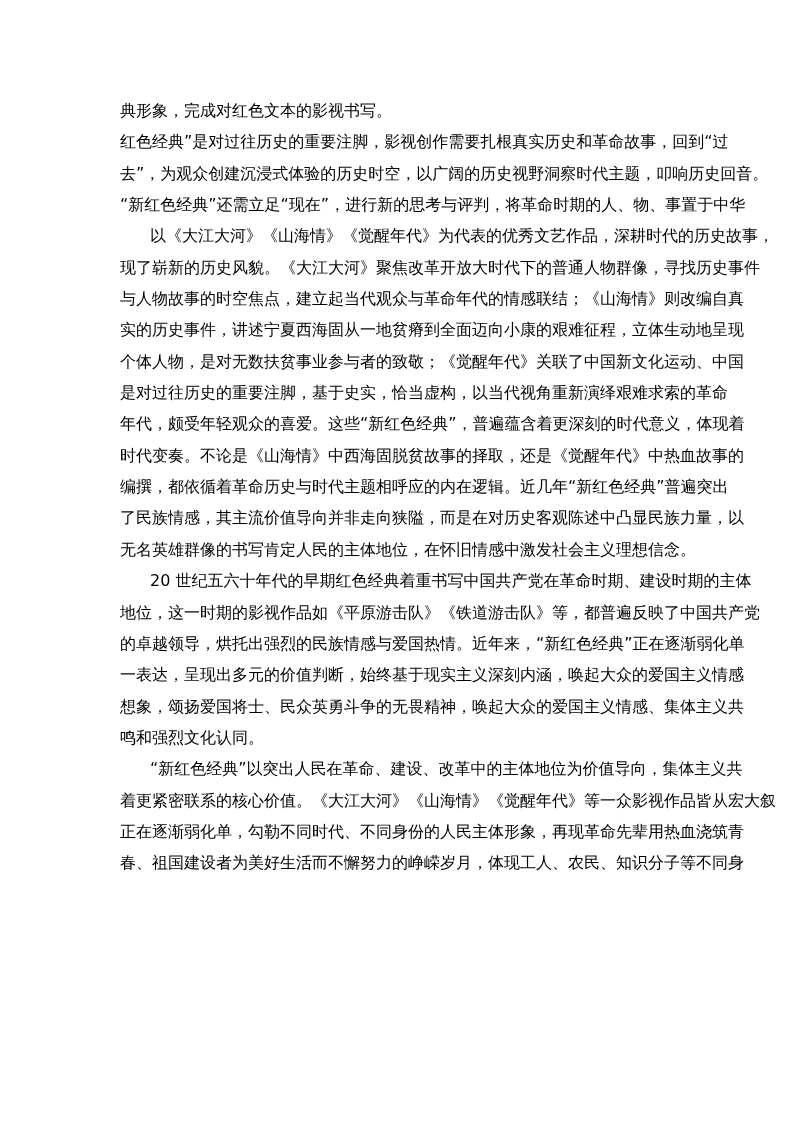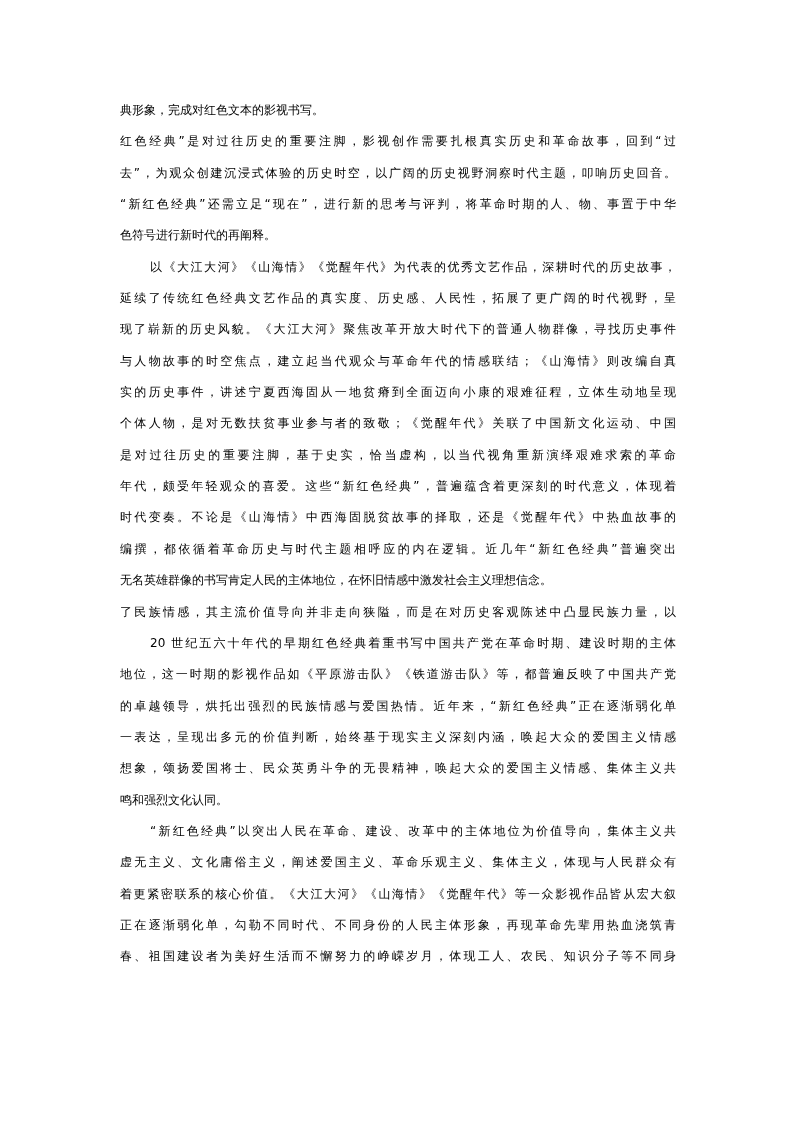--- a/index.html
+++ b/index.html
@@ -22,21 +22,21 @@
       width: 556px;
     }
     .para {
       margin: 0;
       padding: 0;
     }
     .line {
       display: block;
       height: 31.35px;
       line-height: 31.35px;
-      font-size: 12px;
+      font-size: 16px;
       white-space: nowrap;
       text-align: justify;
       text-align-last: justify;
       letter-spacing: 0;
       overflow: visible;
     }
     .line.last {
       text-align-last: left;
     }
     .line.indent {
@@ -49,48 +49,45 @@
 <div class="page">
 
   <div class="para">
     <span class="line last">典形象，完成对红色文本的影视书写。</span>
   </div>
 
   <div class="para">
     <span class="line">红色经典”是对过往历史的重要注脚，影视创作需要扎根真实历史和革命故事，回到“过</span>
     <span class="line">去”，为观众创建沉浸式体验的历史时空，以广阔的历史视野洞察时代主题，叩响历史回音。</span>
     <span class="line">“新红色经典”还需立足“现在”，进行新的思考与评判，将革命时期的人、物、事置于中华</span>
-    <span class="line last">色符号进行新时代的再阐释。</span>
   </div>
 
   <div class="para">
     <span class="line indent">以《大江大河》《山海情》《觉醒年代》为代表的优秀文艺作品，深耕时代的历史故事，</span>
-    <span class="line">延续了传统红色经典文艺作品的真实度、历史感、人民性，拓展了更广阔的时代视野，呈</span>
     <span class="line">现了崭新的历史风貌。《大江大河》聚焦改革开放大时代下的普通人物群像，寻找历史事件</span>
     <span class="line">与人物故事的时空焦点，建立起当代观众与革命年代的情感联结；《山海情》则改编自真</span>
     <span class="line">实的历史事件，讲述宁夏西海固从一地贫瘠到全面迈向小康的艰难征程，立体生动地呈现</span>
     <span class="line">个体人物，是对无数扶贫事业参与者的致敬；《觉醒年代》关联了中国新文化运动、中国</span>
     <span class="line">是对过往历史的重要注脚，基于史实，恰当虚构，以当代视角重新演绎艰难求索的革命</span>
     <span class="line">年代，颇受年轻观众的喜爱。这些“新红色经典”，普遍蕴含着更深刻的时代意义，体现着</span>
     <span class="line">时代变奏。不论是《山海情》中西海固脱贫故事的择取，还是《觉醒年代》中热血故事的</span>
     <span class="line">编撰，都依循着革命历史与时代主题相呼应的内在逻辑。近几年“新红色经典”普遍突出</span>
+    <span class="line">了民族情感，其主流价值导向并非走向狭隘，而是在对历史客观陈述中凸显民族力量，以</span>
     <span class="line last">无名英雄群像的书写肯定人民的主体地位，在怀旧情感中激发社会主义理想信念。</span>
-    <span class="line">了民族情感，其主流价值导向并非走向狭隘，而是在对历史客观陈述中凸显民族力量，以</span>
   </div>
 
   <div class="para">
     <span class="line indent">20 世纪五六十年代的早期红色经典着重书写中国共产党在革命时期、建设时期的主体</span>
     <span class="line">地位，这一时期的影视作品如《平原游击队》《铁道游击队》等，都普遍反映了中国共产党</span>
     <span class="line">的卓越领导，烘托出强烈的民族情感与爱国热情。近年来，“新红色经典”正在逐渐弱化单</span>
     <span class="line">一表达，呈现出多元的价值判断，始终基于现实主义深刻内涵，唤起大众的爱国主义情感</span>
     <span class="line">想象，颂扬爱国将士、民众英勇斗争的无畏精神，唤起大众的爱国主义情感、集体主义共</span>
     <span class="line last">鸣和强烈文化认同。</span>
   </div>
 
   <div class="para">
     <span class="line indent">“新红色经典”以突出人民在革命、建设、改革中的主体地位为价值导向，集体主义共</span>
-    <span class="line">虚无主义、文化庸俗主义，阐述爱国主义、革命乐观主义、集体主义，体现与人民群众有</span>
     <span class="line">着更紧密联系的核心价值。《大江大河》《山海情》《觉醒年代》等一众影视作品皆从宏大叙</span>
     <span class="line">正在逐渐弱化单，勾勒不同时代、不同身份的人民主体形象，再现革命先辈用热血浇筑青</span>
     <span class="line">春、祖国建设者为美好生活而不懈努力的峥嵘岁月，体现工人、农民、知识分子等不同身</span>
   </div>
 
 </div>
 
 </body></html>

